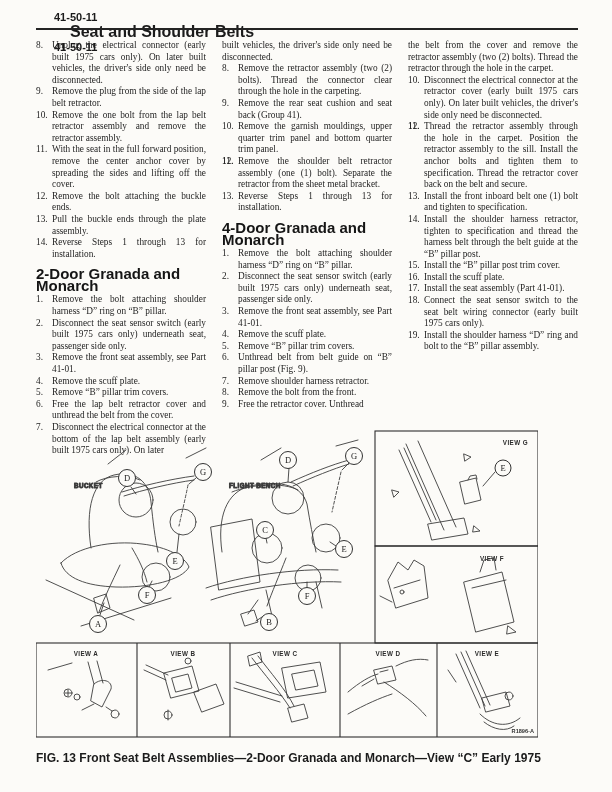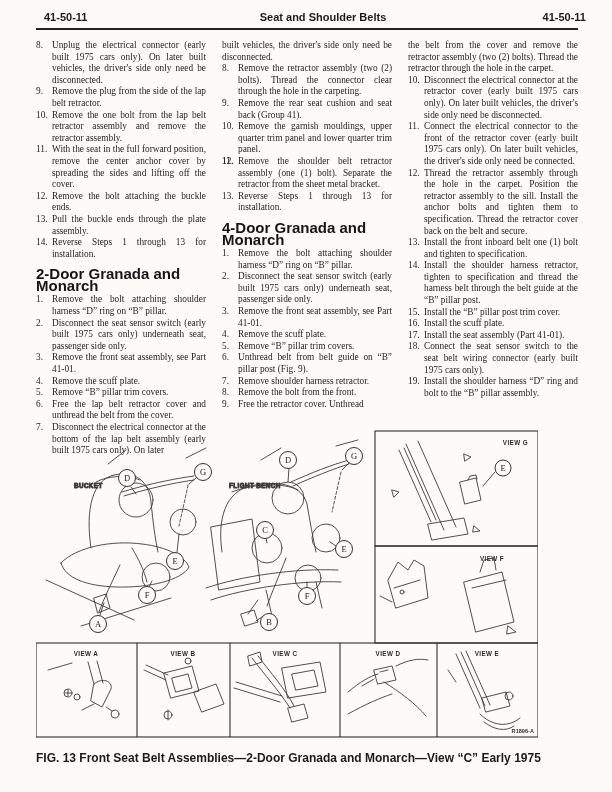--- a/index.html
+++ b/index.html
@@ -5,26 +5,26 @@
   * { margin:0; padding:0; box-sizing:border-box; }
   html,body { width:612px; height:792px; }
   body {
     position:relative;
     background:#fcfbf8;
     color:#1e1e1e;
     font-family:"Liberation Serif", serif;
     overflow:hidden;
   }
   .header {
-    position:absolute; top:11px; left:44px; width:542px;
+    position:absolute; top:11px; left:54px; width:542px;
     display:flex; justify-content:space-between; align-items:baseline;
     font-family:"Liberation Sans", sans-serif;
-    font-weight:700; font-size:11px; color:#1b1b1b;
-  }
-  .header .title { font-weight:700; font-size:11px;padding-left:16px; }
+    font-weight:700; font-size:11px; color:#1b1b1b;flex-direction:column;
+  }
+  .header .title { font-weight:700; font-size:16px;padding-left:16px; }
   .rule {
     position:absolute; top:28px; left:36px; width:542px;
     border-top:2.5px solid #242424;
   }
   .columns {
     position:absolute; top:40px; left:36px; width:542px;
     display:flex; gap:16px;
   }
   .col { flex:1 1 0; font-size:9.3px; line-height:11.6px; }
   .item { position:relative; padding-left:16px; text-align:justify; }
@@ -137,21 +137,21 @@
       <div class="item">
     <span class="num">8.</span>
     <span class="txt">Remove the retractor assembly (two (2) bolts). Thread the connector clear through the hole in the carpeting.</span>
   </div>
       <div class="item">
     <span class="num">9.</span>
     <span class="txt">Remove the rear seat cushion and seat back (Group 41).</span>
   </div>
       <div class="item">
     <span class="num">10.</span>
-    <span class="txt">Remove the garnish mouldings, upper quarter trim panel and lower quarter trim panel.</span>
+    <span class="txt">Remove the garnish mouldings, upper quarter trim panel and bottom quarter trim panel.</span>
   </div>
       <div class="item">
     <span class="num">11.</span>
   </div>
       <div class="item">
     <span class="num">12.</span>
     <span class="txt">Remove the shoulder belt retractor assembly (one (1) bolt). Separate the retractor from the sheet metal bracket.</span>
   </div>
       <div class="item">
     <span class="num">13.</span>
@@ -196,21 +196,20 @@
   </div>
     </div>
   <div class="col">
       <div class="cont">the belt from the cover and remove the retractor assembly (two (2) bolts). Thread the retractor through the hole in the carpet.</div>
       <div class="item">
     <span class="num">10.</span>
     <span class="txt">Disconnect the electrical connector at the retractor cover (early built 1975 cars only). On later built vehicles, the driver's side only need be disconnected.</span>
   </div>
       <div class="item">
     <span class="num">11.</span>
-    <span class="txt">Connect the electrical connector to the front of the retractor cover (early built 1975 cars only). On later built vehicles, the driver's side only need be connected.</span>
   </div>
       <div class="item">
     <span class="num">12.</span>
     <span class="txt">Thread the retractor assembly through the hole in the carpet. Position the retractor assembly to the sill. Install the anchor bolts and tighten them to specification. Thread the retractor cover back on the belt and secure.</span>
   </div>
       <div class="item">
     <span class="num">13.</span>
     <span class="txt">Install the front inboard belt one (1) bolt and tighten to specification.</span>
   </div>
       <div class="item">

